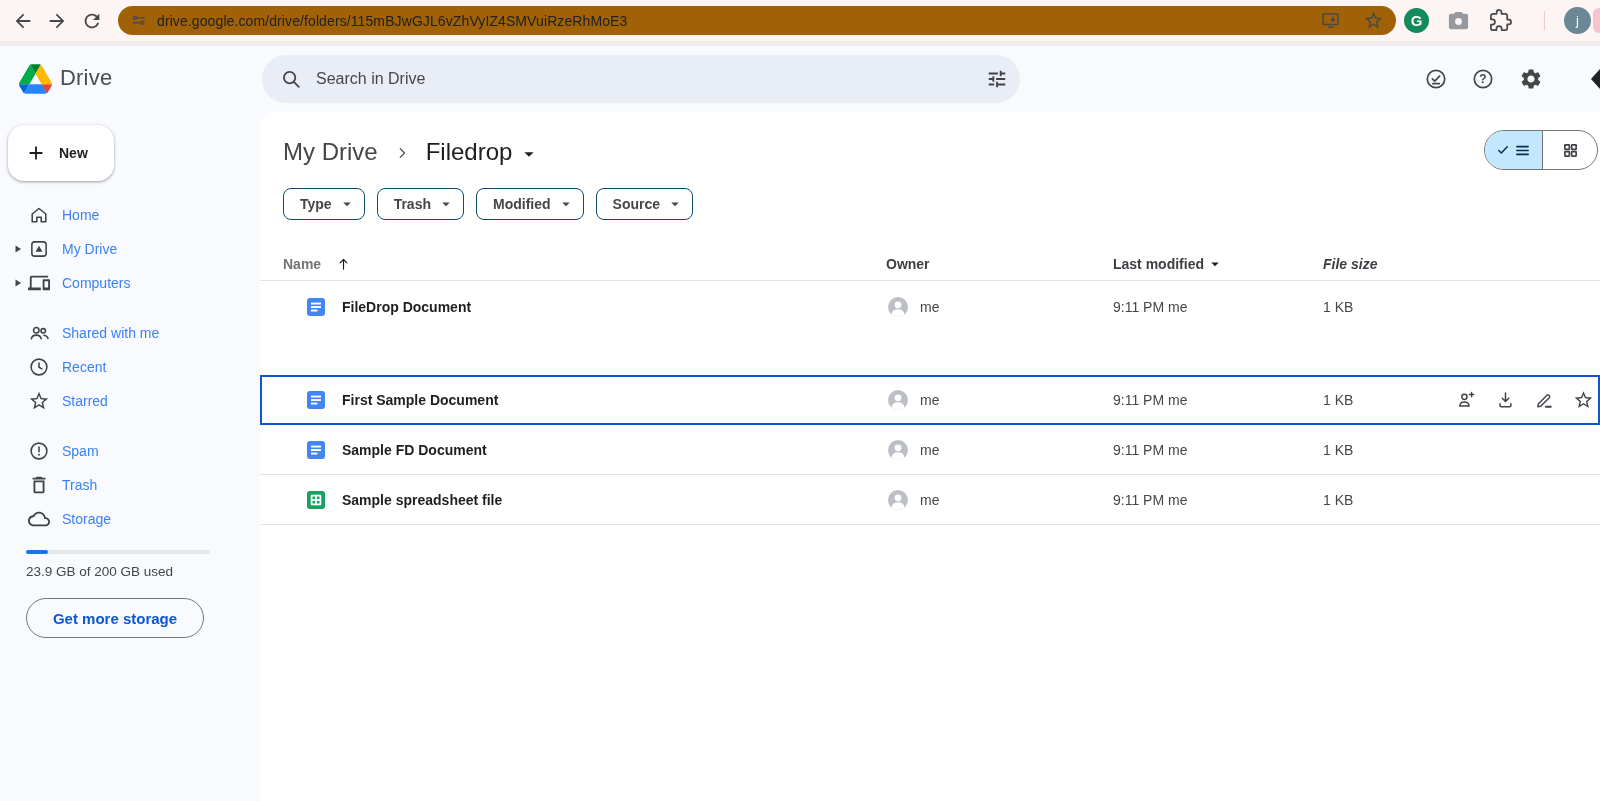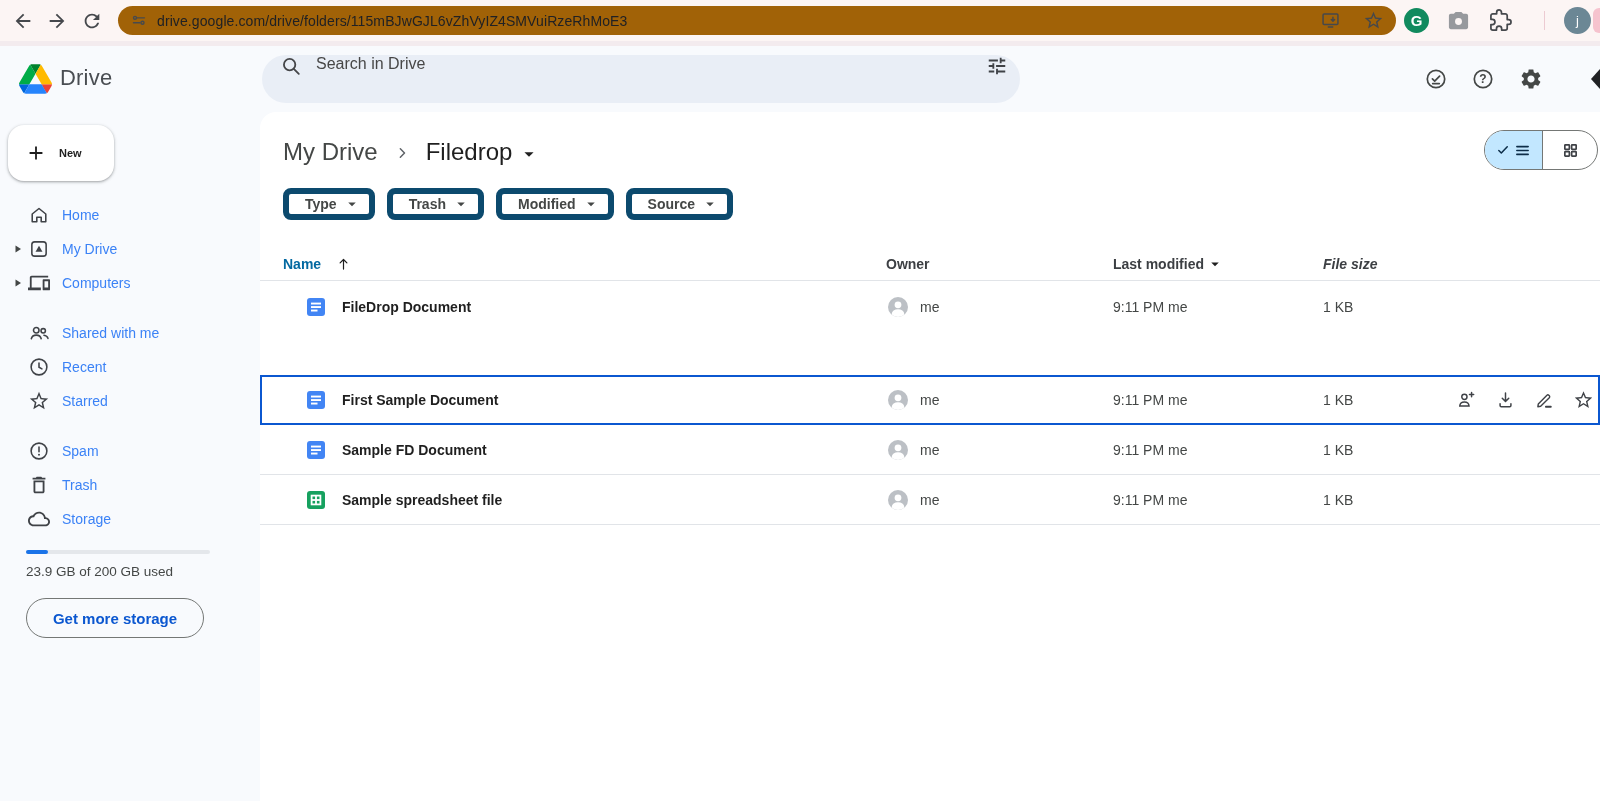--- a/index.html
+++ b/index.html
@@ -30,38 +30,38 @@
   .chrome-edge { height:5px; background:#f3ebee; }
 
   
   .drive { position:relative; height:755px; background:#f8fafd; }
 
   
   .d-header { position:relative; height:66px; }
   .logo { position:absolute; left:19px; top:18px; width:33px; height:30px; cursor:pointer; }
   .wordmark { position:absolute; left:60px; top:19px; font-size:22px; color:#494d52; letter-spacing:.2px; }
   .searchbar { position:absolute; left:262px; top:9px; width:758px; height:48px; border-radius:24px;
-               background:#e9eef6; display:flex; align-items:flex-start; padding:0 12px 0 18px; }
+               background:#e9eef6; display:flex; align-items:center; padding:0 12px 0 18px; }
   .searchbar .s-ico { width:22px; height:22px; color:#454649; flex:none; }
   .searchbar input { flex:1; margin-left:14px; border:none; outline:none; background:transparent;
                      font-family:"Liberation Sans",sans-serif; font-size:16px; color:#1f1f1f; }
   .searchbar input::placeholder { color:#474747; opacity:1; }
   .searchbar .tune { width:22px; height:22px; color:#3f4247; flex:none; cursor:pointer; }
   .hdr-ico { position:absolute; top:21px; width:24px; height:24px; color:#444746; cursor:pointer; }
   .hi-offline { left:1424px; } .hi-help { left:1471px; } .hi-gear { left:1519px; }
   .edge-dark { position:absolute; right:0; top:23px; width:9px; height:20px; background:#202124;
                clip-path:polygon(100% 0, 100% 100%, 0 50%); }
 
   
   .sidebar { position:absolute; left:0; top:66px; width:260px; bottom:0; }
   .new-btn { margin:13px 0 0 8px; width:106px; height:56px; border-radius:16px; background:#fff;
              box-shadow:0 1px 2px rgba(60,64,67,.3), 0 1px 3px 1px rgba(60,64,67,.15);
              display:flex; align-items:center; padding-left:17px; gap:12px; cursor:pointer; }
   .new-btn svg { width:22px; height:22px; color:#1f1f1f; }
-  .new-btn span { font-size:11px; font-weight:bold; color:#1f1f1f; }
+  .new-btn span { font-size:14px; font-weight:bold; color:#1f1f1f; }
   .nav { margin-top:17px; }
   .nav-item { position:relative; height:34px; display:flex; align-items:center; padding-left:28px; cursor:pointer; }
   .nav-item .n-ico { width:22px; height:22px; color:#3f4247; flex:none; }
   .nav-item .n-lbl { margin-left:12px; font-size:14px; color:#3b82f6; }
   .nav-gap { height:16px; }
   .expander { position:absolute; left:14px; top:13px; width:8px; height:8px; }
   .storage-bar { position:relative; margin:14px 0 0 26px; width:184px; height:4px; border-radius:2px; background:#e4e7eb; }
   .storage-fill { position:absolute; left:0; top:0; height:4px; border-radius:2px; background:#1a73e8; width:12%; }
   .storage-txt { margin:10px 0 0 26px; font-size:13.5px; color:#444746; }
   .more-btn { margin:19px 0 0 26px; width:178px; height:40px; border-radius:20px; border:1px solid #747775;
@@ -75,27 +75,27 @@
   .crumb-chev { width:20px; height:20px; color:#5f6368; margin:2px 14px 0 14px; }
   .crumb-cur { font-size:24px; color:#1f1f1f; cursor:pointer; display:flex; align-items:center; }
   .crumb-caret { width:22px; height:22px; color:#1f1f1f; margin:4px 0 0 6px; }
   .view-toggle { position:absolute; top:18px; right:2px; width:114px; height:40px; border:1px solid #747775;
                  border-radius:20px; display:flex; overflow:hidden; background:#fff; }
   .vt-left { width:57px; background:#c2e7ff; display:flex; align-items:center; justify-content:center; gap:3px;
              color:#0c2d48; cursor:pointer; }
   .vt-right { flex:1; border-left:1px solid #747775; display:flex; align-items:center; justify-content:center;
               color:#3f4247; cursor:pointer; }
   .chips { position:absolute; left:23px; top:76px; display:flex; gap:12px; }
-  .chip { height:32px; border:6px solid #0c4a6e; border-radius:8px; display:flex; align-items:center;
+  .chip { height:32px; border:1px solid #0c4a6e; border-radius:8px; display:flex; align-items:center;
           padding:0 8px 0 16px; font-size:14px; color:#444746; font-weight:bold; cursor:pointer; background:#fff; }
   .chip svg { width:18px; height:18px; color:#444746; margin-left:6px; }
 
   .thead { position:absolute; left:0; right:0; top:135px; height:34px; border-bottom:1px solid #e1e4e8; }
   .th { position:absolute; top:50%; transform:translateY(-50%); font-size:14px; display:flex; align-items:center; cursor:pointer; }
-  .th-name { left:23px; color:#0369a1; font-weight:bold; }
+  .th-name { left:23px; color:#737373; font-weight:bold; }
   .th-owner { left:626px; color:#3c3f43; font-weight:bold; }
   .th-mod { left:853px; color:#3c3f43; font-weight:bold; }
   .th-size { left:1063px; color:#3c3f43; font-weight:bold;font-style:italic; }
   .sort-up { width:17px; height:17px; margin-left:14px; color:#1f1f1f; }
   .th-caret { width:18px; height:18px; margin-left:2px; color:#1f1f1f; }
 
   .rows { position:absolute; left:0; right:0; top:170px; }
   .file-row { position:relative; height:50px; border-bottom:1px solid #e1e4e8; cursor:pointer; background:#fff; }
   .file-row.no-divider { border-bottom:none; }
   .file-row.selected { border-bottom:none; box-shadow:inset 0 0 0 2px #0b57d0;margin-top:43px; }

